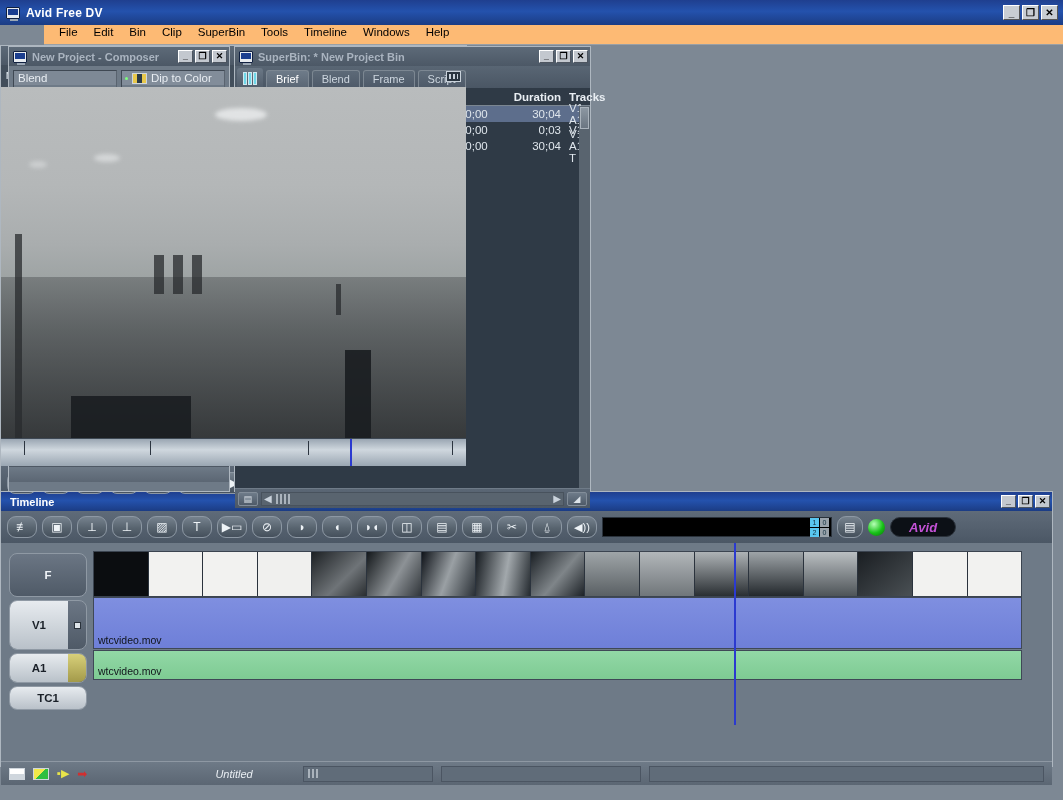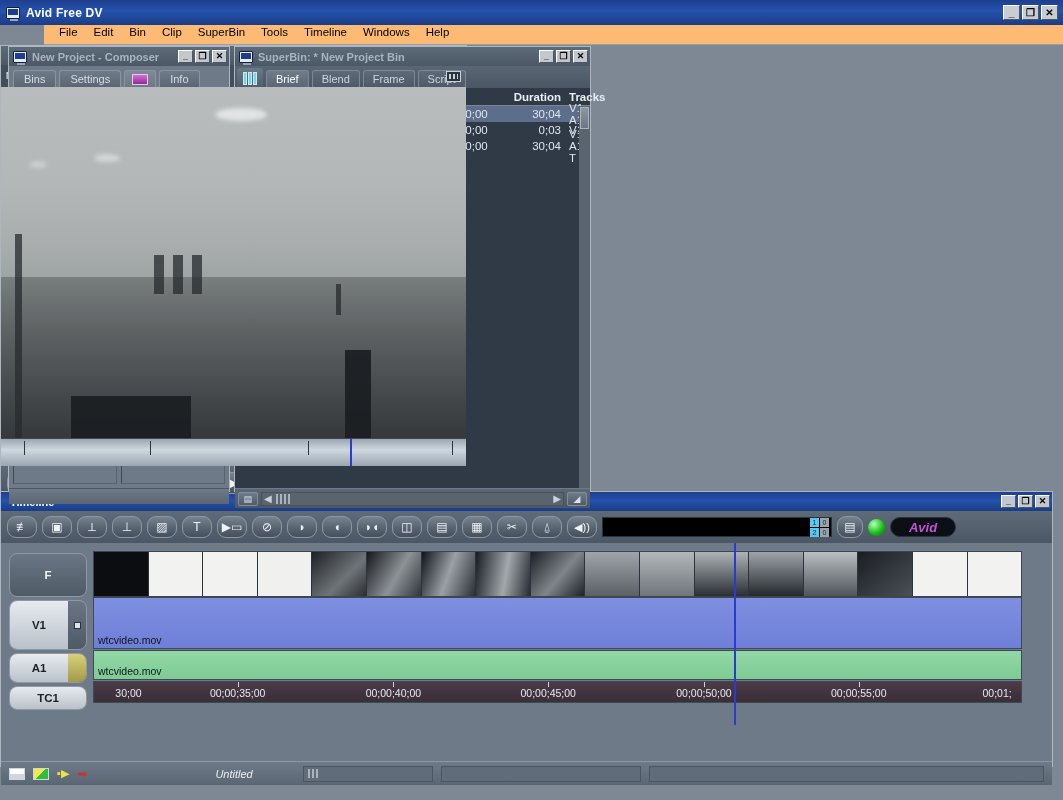--- a/index.html
+++ b/index.html
@@ -214,28 +214,20 @@
       <span class="mono-ico"></span>
       <span class="pt-txt">New Project - Composer</span>
       <span class="pt-spacer"></span>
       <span class="sm-btns">
         <span class="sm-btn">_</span>
         <span class="sm-btn">❐</span>
         <span class="sm-btn">✕</span>
       </span>
     </div>
 
-    <div class="proj-tabs">
-      <div class="ptab">Bins</div>
-      <div class="ptab">Settings</div>
-      <div class="ptab active icotab">
-        <span class="fx-tab-ico"></span>
-      </div>
-      <div class="ptab">Info</div>
-    </div>
 
     <div class="proj-body">
       <div class="proj-col left">
         <div class="cat-item sel">Blend</div>
         <div class="cat-item">Edge Wipe</div>
         <div class="cat-item">Image</div>
       </div>
       <div class="proj-col">
         <div class="fx-item sel">
           <span class="fx-dot"></span>
@@ -482,34 +474,20 @@
         </div>
 
         <div class="v-track">
           <span class="clip-lbl">wtcvideo.mov</span>
         </div>
 
         <div class="a-track">
           <span class="clip-lbl">wtcvideo.mov</span>
         </div>
 
-        <div class="tc-track">
-          <span class="tc-tick" style="left:15.5%"></span>
-          <span class="tc-tick" style="left:32.3%"></span>
-          <span class="tc-tick" style="left:49%"></span>
-          <span class="tc-tick" style="left:65.8%"></span>
-          <span class="tc-tick" style="left:82.5%"></span>
-          <span class="tc-lbl" style="left:2.3%;transform:none;">30;00</span>
-          <span class="tc-lbl" style="left:15.5%">00;00;35;00</span>
-          <span class="tc-lbl" style="left:32.3%">00;00;40;00</span>
-          <span class="tc-lbl" style="left:49%">00;00;45;00</span>
-          <span class="tc-lbl" style="left:65.8%">00;00;50;00</span>
-          <span class="tc-lbl" style="left:82.5%">00;00;55;00</span>
-          <span class="tc-lbl" style="left:99%;transform:translateX(-100%);">00;01;</span>
-        </div>
 
         <div class="playhead" id="ph" style="top:-8px;height:182px;left:69%;"></div>
       </div>
 
       <div class="tl-status">
         <span class="st-ico" style="background:linear-gradient(180deg,#fff 50%,#cfd6dd 50%);"></span>
         <span class="st-ico" style="background:linear-gradient(135deg,#f2e94a 50%,#2fbf3f 50%);"></span>
         <span style="color:#e8e44a;font-size:11px;">▪▶</span>
         <span style="color:#d03030;font-size:12px;">➡</span>
         <span class="st-name">Untitled</span>

